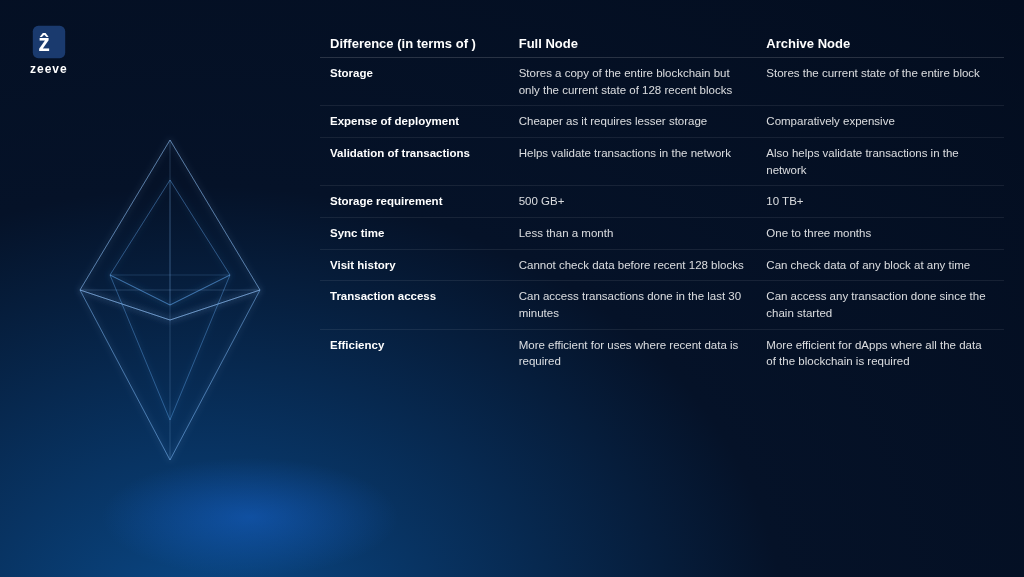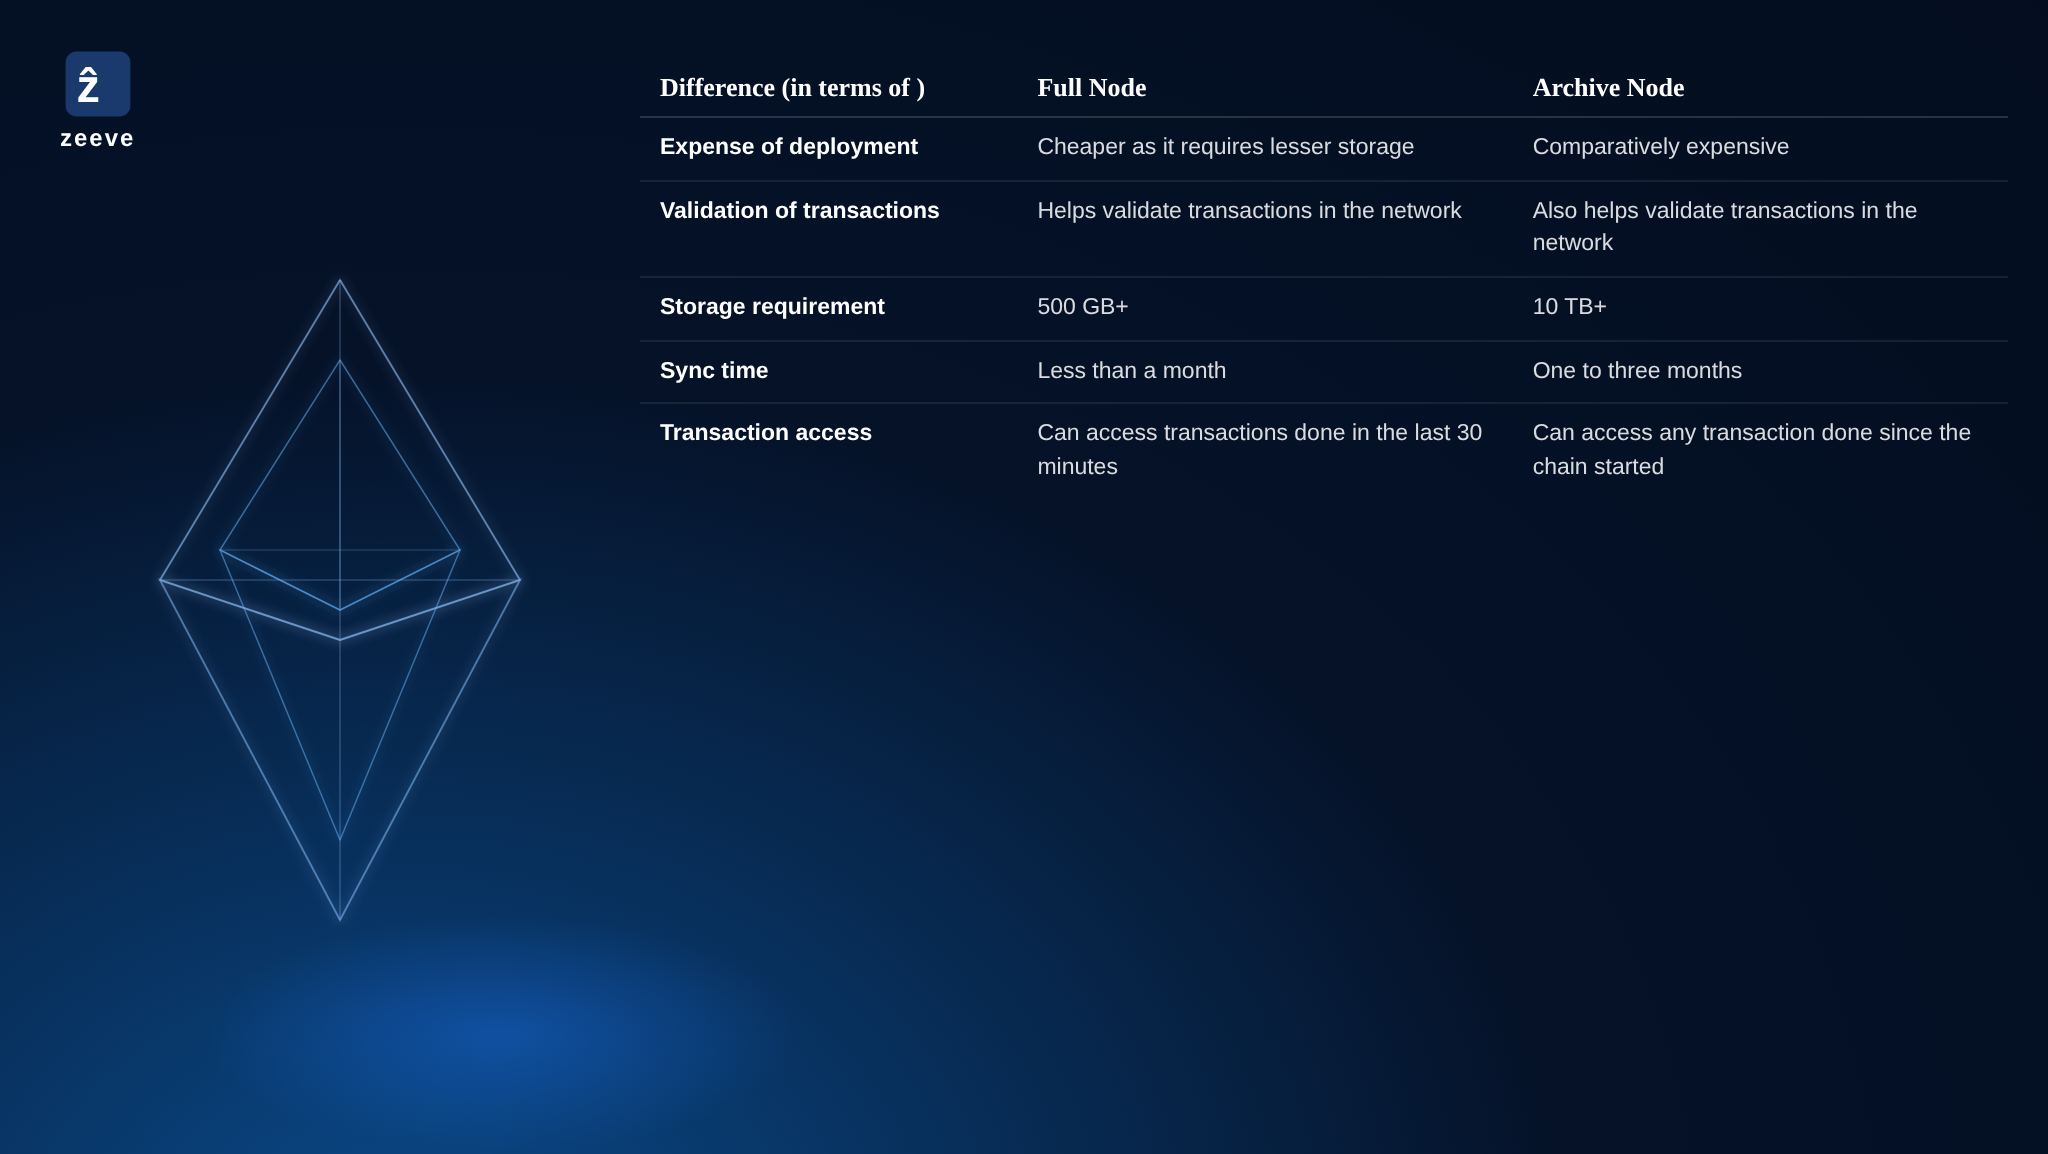--- a/index.html
+++ b/index.html
@@ -85,21 +85,20 @@
       border-collapse: collapse;
     }
 
     .comparison-table th {
       text-align: left;
       padding: 6px 10px 8px 10px;
       font-size: 13px;
       font-weight: 700;
       color: #ffffff;
       border-bottom: 1px solid rgba(255,255,255,0.15);
-      font-family: Liberation Serif, serif;
     }
 
     .comparison-table th:first-child {
       width: 160px;
     }
 
     .comparison-table th:nth-child(2),
     .comparison-table th:nth-child(3) {
       width: 210px;
     }
@@ -190,20 +189,25 @@
 
   <table class="comparison-table">
     <thead>
       <tr class="header-row">
         <th>Difference (in terms of )</th>
         <th>Full Node</th>
         <th>Archive Node</th>
       </tr>
     </thead>
     <tbody id="table-body">
+    <tr>
+          <td>Storage</td>
+          <td>Stores a copy of the entire blockchain but only the current state of 128 recent blocks</td>
+          <td>Stores the current state of the entire block</td>
+        </tr>
         <tr>
           <td>Expense of deployment</td>
           <td>Cheaper as it requires lesser storage</td>
           <td>Comparatively expensive</td>
         </tr>
         <tr>
           <td>Validation of transactions</td>
           <td>Helps validate transactions in the network</td>
           <td>Also helps validate transactions in the network</td>
         </tr>
@@ -211,19 +215,29 @@
           <td>Storage requirement</td>
           <td>500 GB+</td>
           <td>10 TB+</td>
         </tr>
         <tr>
           <td>Sync time</td>
           <td>Less than a month</td>
           <td>One to three months</td>
         </tr>
         <tr>
+          <td>Visit history</td>
+          <td>Cannot check data before recent 128 blocks</td>
+          <td>Can check data of any block at any time</td>
+        </tr>
+        <tr>
           <td>Transaction access</td>
           <td>Can access transactions done in the last 30 minutes</td>
           <td>Can access any transaction done since the chain started</td>
         </tr>
+        <tr>
+          <td>Efficiency</td>
+          <td>More efficient for uses where recent data is required</td>
+          <td>More efficient for dApps where all the data of the blockchain is required</td>
+        </tr>
       </tbody>
   </table>
 </div>
 
 </body></html>

